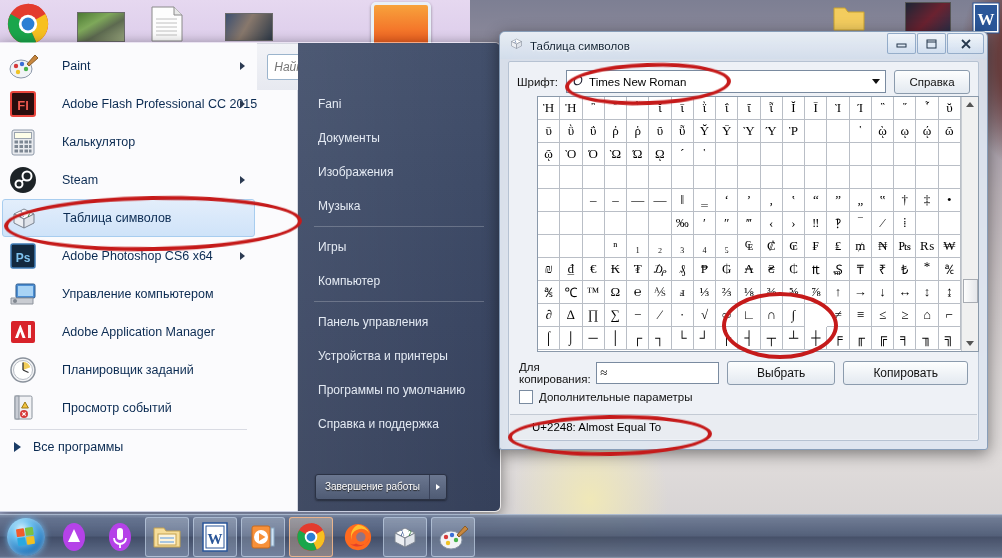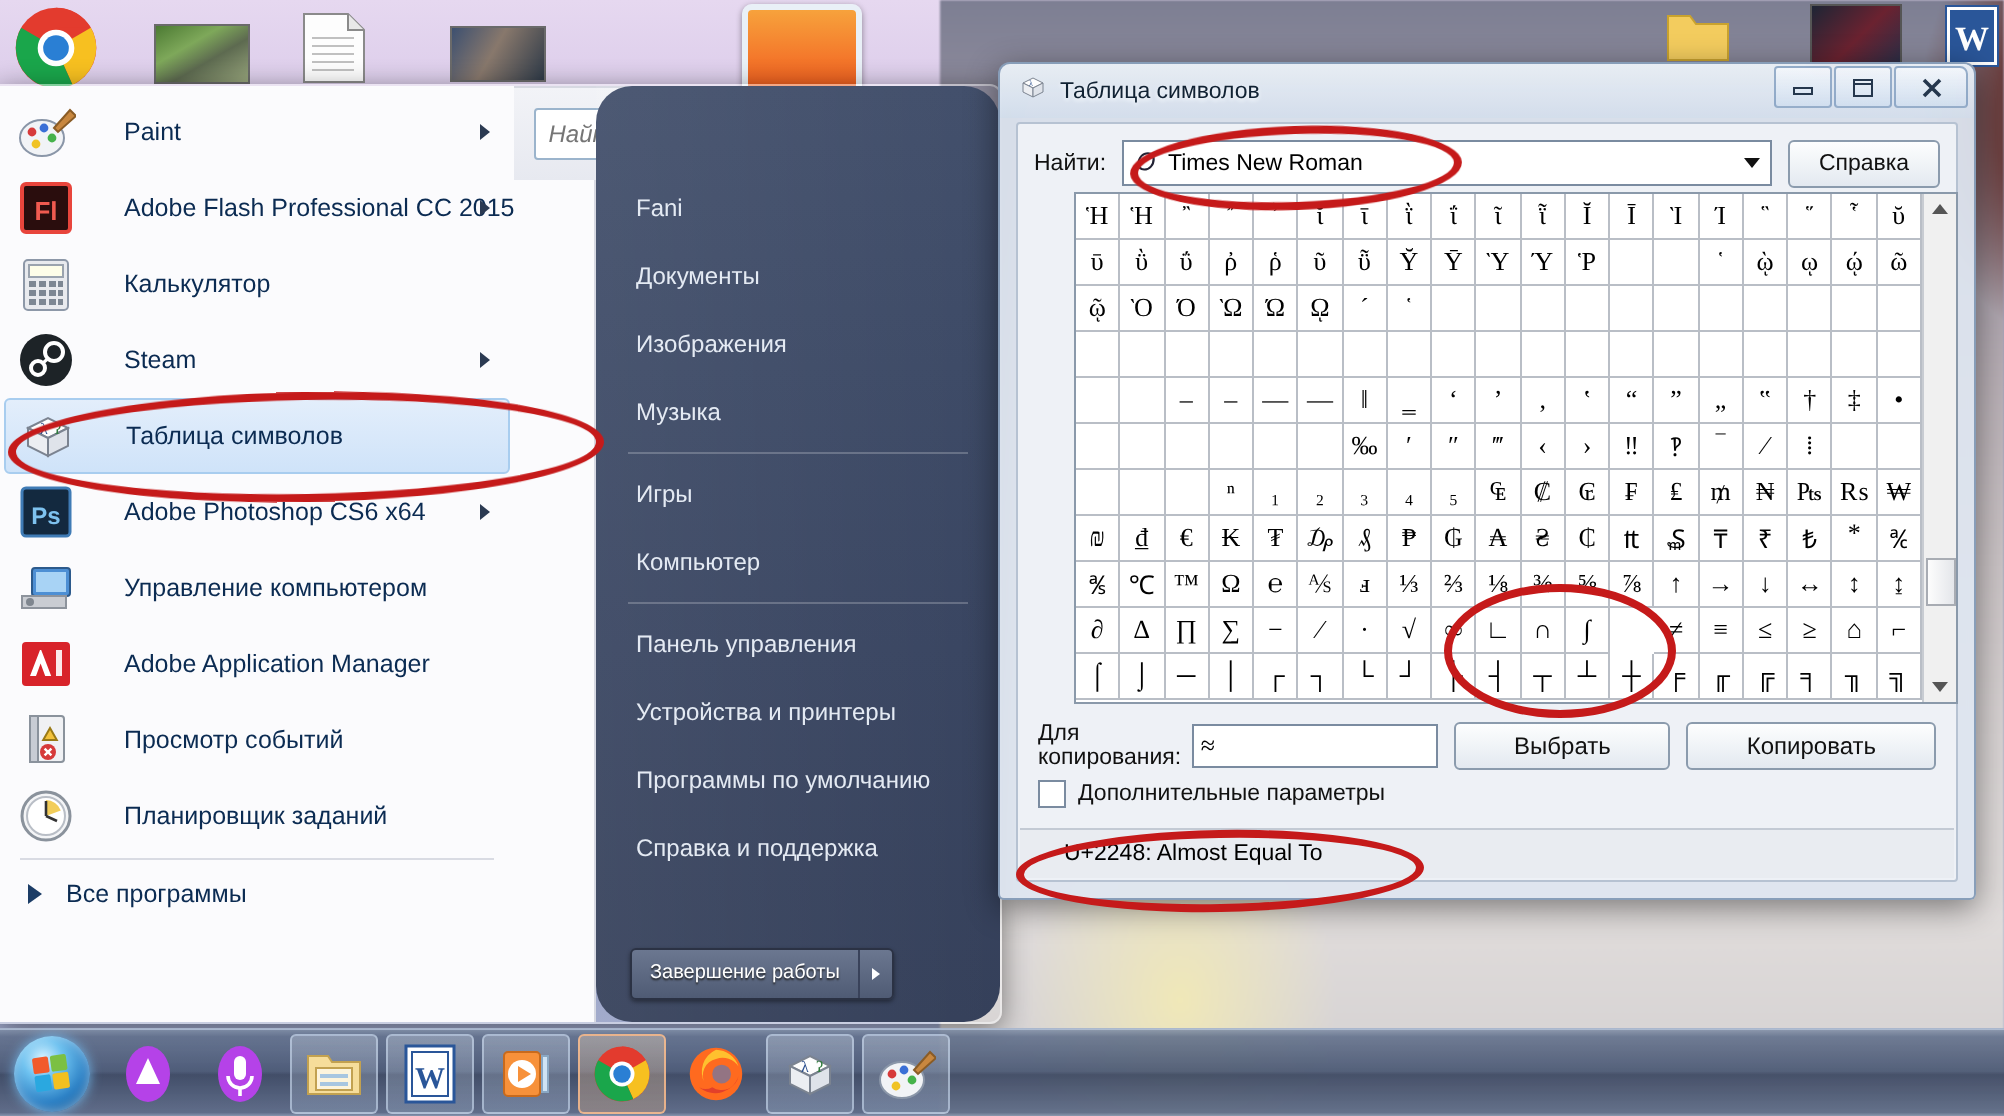--- a/index.html
+++ b/index.html
@@ -50,21 +50,20 @@
     border-top:5px solid transparent;border-bottom:5px solid transparent;margin:0 12px 0 6px;}
   #sm-search{height:46px;border-top:1px solid #d7d9e2;
     background:linear-gradient(to bottom,#f2f3f7,#e7e9f0);
     display:flex;align-items:center;padding:0 10px;}
   #sm-search-box{flex:1;height:24px;background:#fff;border:1px solid #9bb4cc;
     border-radius:2px;display:flex;align-items:center;padding:0 4px;}
   #sm-search-box input{border:none;outline:none;flex:1;font-size:12px;
     font-style:italic;color:#7a7a8a;font-family:"Liberation Sans",sans-serif;}
   #sm-right{width:202px;position:relative;
     background:linear-gradient(to bottom,#424f6b 0%,#3d4a66 30%,#394561 60%,#35405a 100%);
-    border-radius:18px;
   }
   #sm-right:before{content:"";position:absolute;inset:0;
     background:linear-gradient(to right,rgba(255,255,255,0.06),rgba(255,255,255,0));}
   #sm-user{height:44px;}
   .sr-item{display:flex;align-items:center;height:34px;padding-left:20px;
     color:#e4eaf3;font-size:12px;position:relative;z-index:2;white-space:nowrap;}
   .sr-sep{height:1px;background:rgba(255,255,255,0.22);margin:3px 16px;position:relative;z-index:2;}
   #sm-bottom{position:absolute;left:0;bottom:0;width:100%;height:44px;z-index:3;}
   #shutdown{position:absolute;left:17px;bottom:11px;height:24px;display:flex;
     background:linear-gradient(to bottom,#6b7790,#4f5b74);
@@ -326,41 +325,41 @@
             <path d="M12 8 l-5 13 h3 l2.3 -6.2 l2.3 6.2 h3 l-5 -13 z" fill="#fff"></path>
             <path d="M20 8 l3 0 l0 13 l-3 0 z" fill="#fff" opacity="0.9"></path>
           </svg>
         </span>
         <span class="sm-txt">Adobe Application Manager</span>
       </div>
 
       <div class="sm-item">
         <span class="sm-ic">
           <svg width="30" height="30" viewBox="0 0 30 30">
+            <circle cx="15" cy="15" r="12" fill="#f4f5f7" stroke="#8a929c" stroke-width="1.5"></circle>
+            <circle cx="15" cy="15" r="9.5" fill="#fff" stroke="#b9bec6"></circle>
+            <path d="M15 15 L15 7 A8 8 0 0 1 22.4 12.2 Z" fill="#f2cd5a"></path>
+            <line x1="15" y1="15" x2="15" y2="7.5" stroke="#333" stroke-width="1.3"></line>
+            <line x1="15" y1="15" x2="20.5" y2="17.5" stroke="#333" stroke-width="1.3"></line>
+          </svg>
+        </span>
+        <span class="sm-txt">Планировщик заданий</span>
+      </div>
+
+      <div class="sm-item">
+        <span class="sm-ic">
+          <svg width="30" height="30" viewBox="0 0 30 30">
             <rect x="7" y="3" width="17" height="23" rx="1.5" fill="#f0f1f4" stroke="#8a929c"></rect>
             <rect x="7" y="3" width="4" height="23" fill="#c8ccd4" stroke="#8a929c"></rect>
             <path d="M17 9 l3.4 6 h-6.8 z" fill="#f2c23c" stroke="#9a7a16"></path>
             <circle cx="16" cy="21" r="4" fill="#d63a3a"></circle>
             <path d="M14.3 19.3 l3.4 3.4 M17.7 19.3 l-3.4 3.4" stroke="#fff" stroke-width="1.2"></path>
           </svg>
         </span>
         <span class="sm-txt">Просмотр событий</span>
-      </div>
-
-      <div class="sm-item">
-        <span class="sm-ic">
-          <svg width="30" height="30" viewBox="0 0 30 30">
-            <circle cx="15" cy="15" r="12" fill="#f4f5f7" stroke="#8a929c" stroke-width="1.5"></circle>
-            <circle cx="15" cy="15" r="9.5" fill="#fff" stroke="#b9bec6"></circle>
-            <path d="M15 15 L15 7 A8 8 0 0 1 22.4 12.2 Z" fill="#f2cd5a"></path>
-            <line x1="15" y1="15" x2="15" y2="7.5" stroke="#333" stroke-width="1.3"></line>
-            <line x1="15" y1="15" x2="20.5" y2="17.5" stroke="#333" stroke-width="1.3"></line>
-          </svg>
-        </span>
-        <span class="sm-txt">Планировщик заданий</span>
       </div>
 
       <div id="sm-sep"></div>
 
       <div class="sm-all">
         <span class="tri"></span>
         <span class="sm-txt">Все программы</span>
       </div>
     </div>
 
@@ -451,21 +450,21 @@
         <svg width="12" height="12" viewBox="0 0 12 12">
             <path d="M2 2 L10 10 M10 2 L2 10" stroke="#25374d" stroke-width="1.8"></path>
           </svg>
       </div>
     </div>
   </div>
 
   <div id="cm-body">
 
     <div id="cm-fontrow">
-      <span class="lab">Найти:</span>
+      <span class="lab">Шрифт:</span>
       <div id="cm-fontsel">
         <span class="fico">𝑂</span>
         <span class="fname">Times New Roman</span>
         <span class="caret"></span>
       </div>
       <div id="cm-help">Справка</div>
     </div>
 
     <div id="cm-gridwrap">
       <div id="cm-grid">

